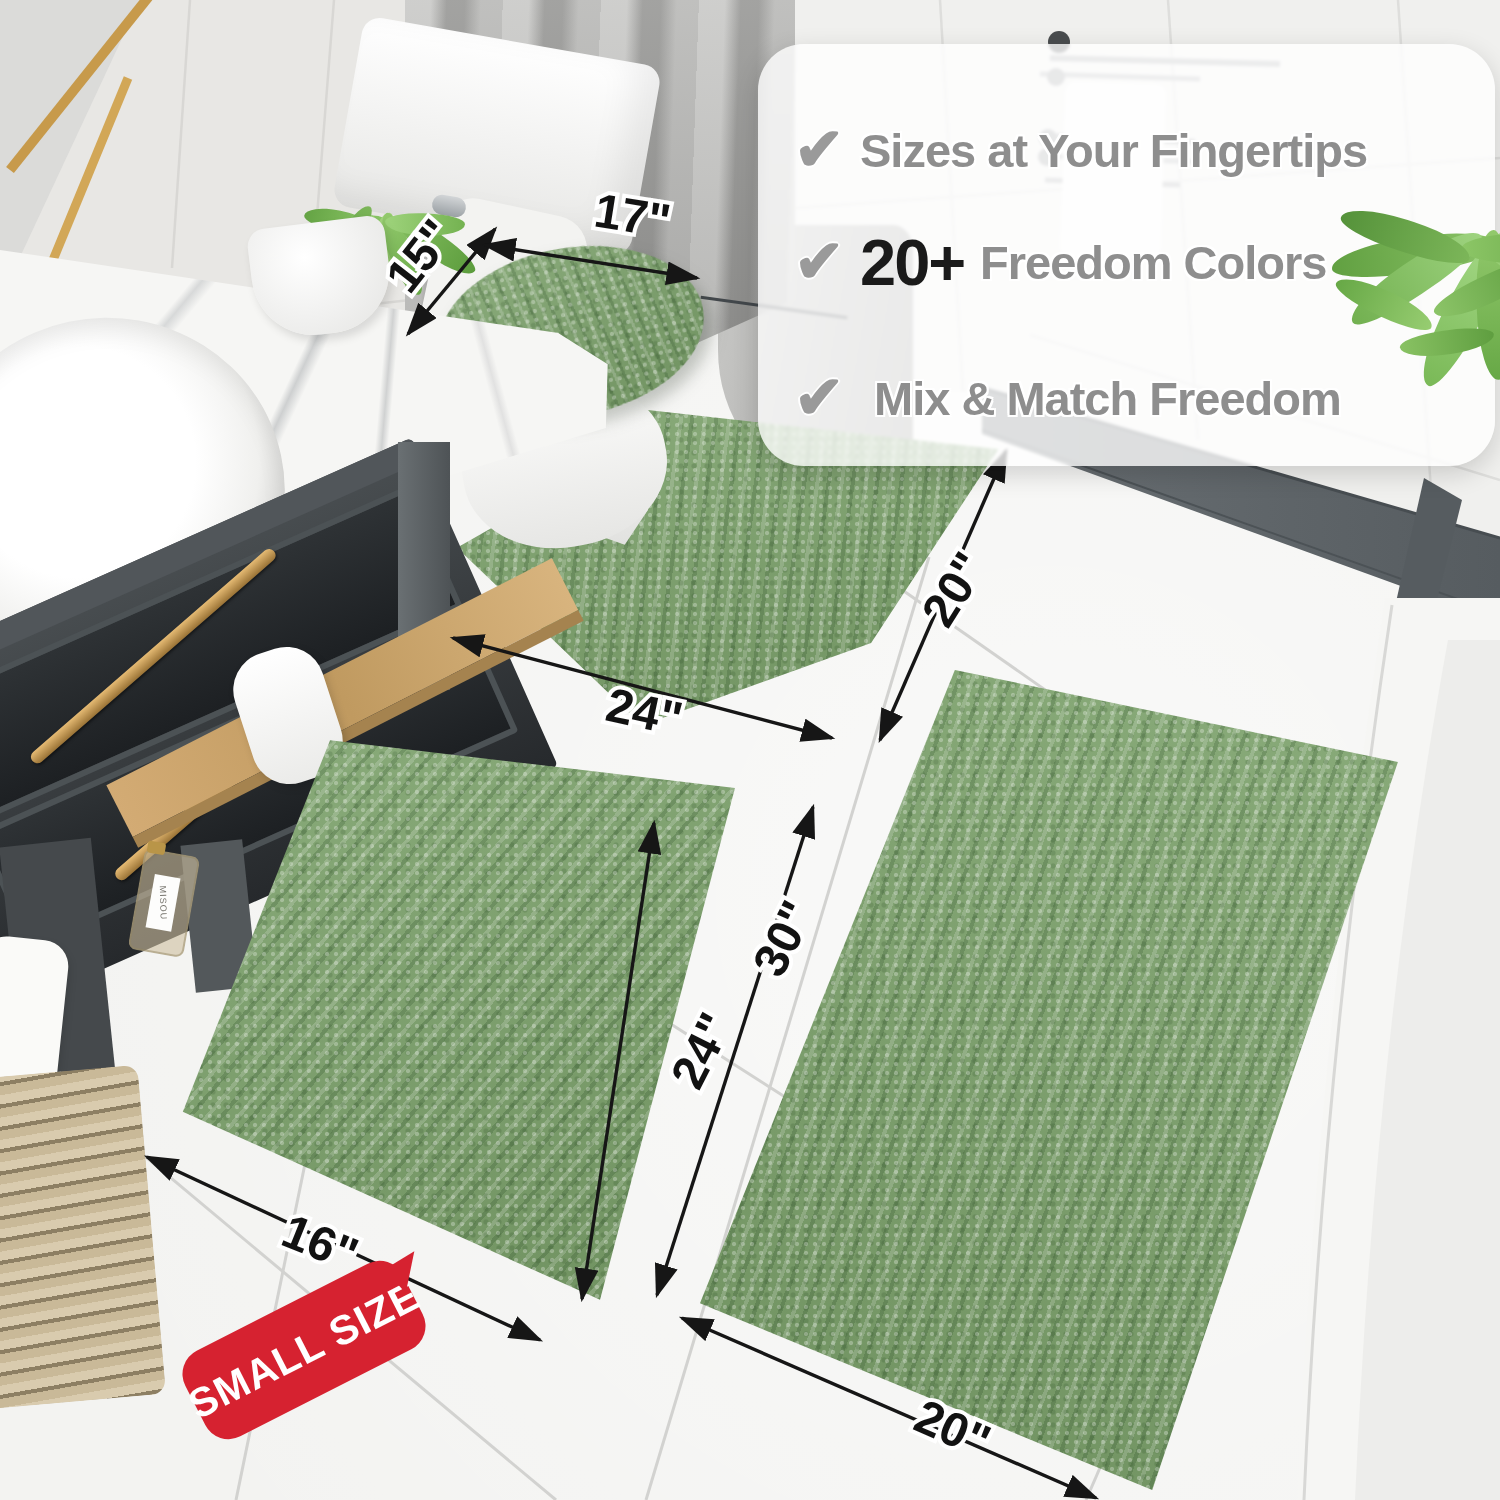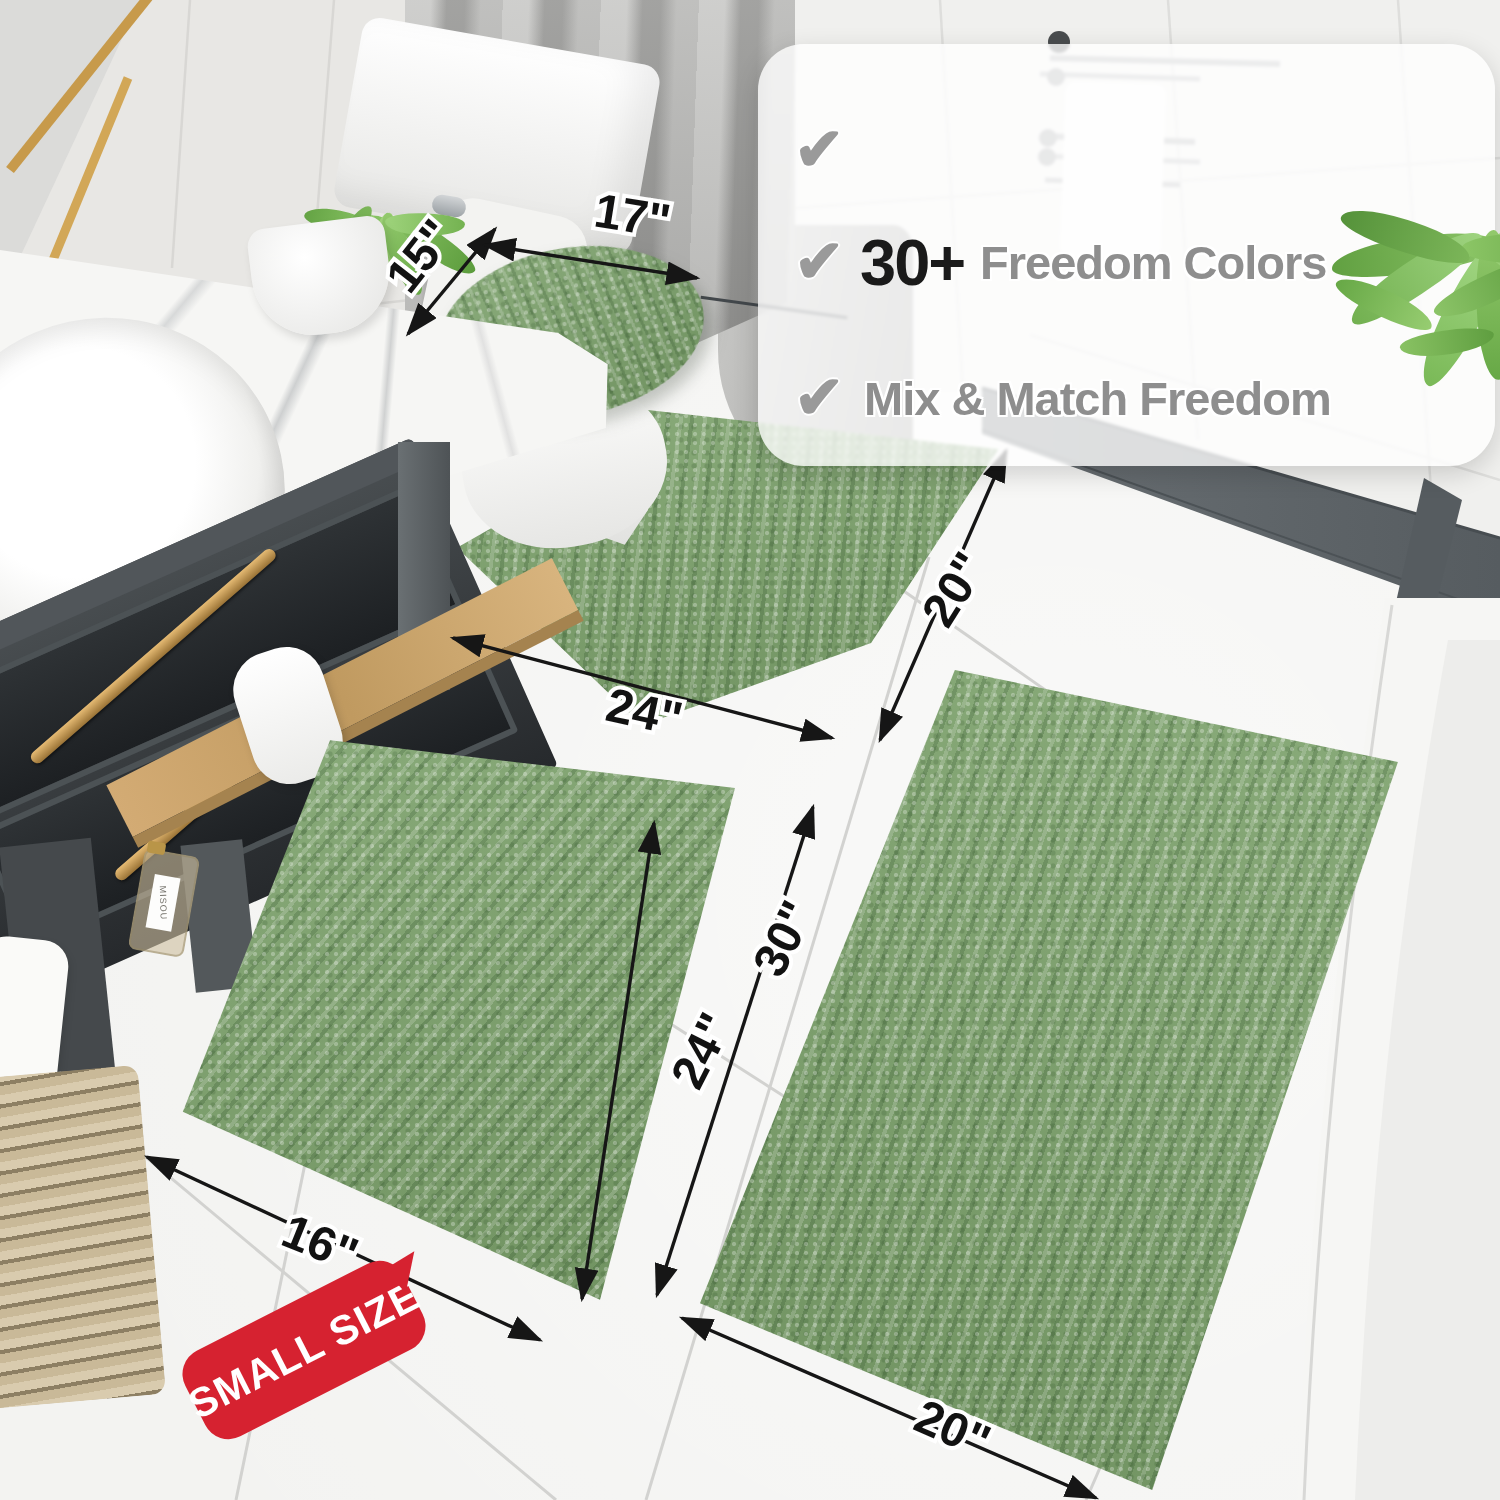--- a/index.html
+++ b/index.html
@@ -258,29 +258,30 @@
     <text class="dim-label" text-anchor="middle" transform="translate(968,598) rotate(-58)">20"</text>
     <text class="dim-label" text-anchor="middle" transform="translate(716,1058) rotate(-63)">24"</text>
     <text class="dim-label" text-anchor="middle" transform="translate(798,946) rotate(-63)">30"</text>
     <text class="dim-label" text-anchor="middle" transform="translate(314,1258) rotate(22)">16"</text>
     <text class="dim-label" text-anchor="middle" transform="translate(946,1444) rotate(24)">20"</text>
   </svg>
 
   <div class="abs panel">
     <div class="co-row" style="top:70px;">
       <span class="co-check">✔</span>
+      <span class="co-label">Sizes at Your Fingertips</span>
     </div>
     <div class="co-row" style="top:182px;">
       <span class="co-check">✔</span>
-      <span class="co-num">30+</span>
+      <span class="co-num">20+</span>
       <span class="co-label">Freedom Colors</span>
     </div>
     <div class="co-row" style="top:318px;">
       <span class="co-check">✔</span>
-      <span class="co-label" style="margin-left:4px;">Mix &amp; Match Freedom</span>
+      <span class="co-label" style="margin-left:14px;">Mix &amp; Match Freedom</span>
     </div>
   </div>
 
   <div class="abs" style="left:1285px;top:85px;width:215px;height:310px;z-index:70;">
     <span class="leaf" style="left:45px;top:140px;width:170px;height:36px;background:linear-gradient(90deg,#61a041,#8cc468);transform:rotate(-8deg);"></span>
     <span class="leaf" style="left:40px;top:132px;width:155px;height:34px;background:linear-gradient(90deg,#72b050,#9ed37f);transform:rotate(-34deg);"></span>
     <span class="leaf" style="left:48px;top:126px;width:175px;height:38px;background:linear-gradient(90deg,#7ab957,#a8db8a);transform:rotate(-62deg);"></span>
     <span class="leaf" style="left:56px;top:128px;width:150px;height:34px;background:linear-gradient(90deg,#67a846,#92c96c);transform:rotate(-92deg);"></span>
     <span class="leaf" style="left:60px;top:134px;width:165px;height:36px;background:linear-gradient(90deg,#5c9c3d,#85bf60);transform:rotate(-122deg);"></span>
     <span class="leaf" style="left:58px;top:142px;width:140px;height:32px;background:linear-gradient(90deg,#74b251,#9ed37b);transform:rotate(-152deg);"></span>

